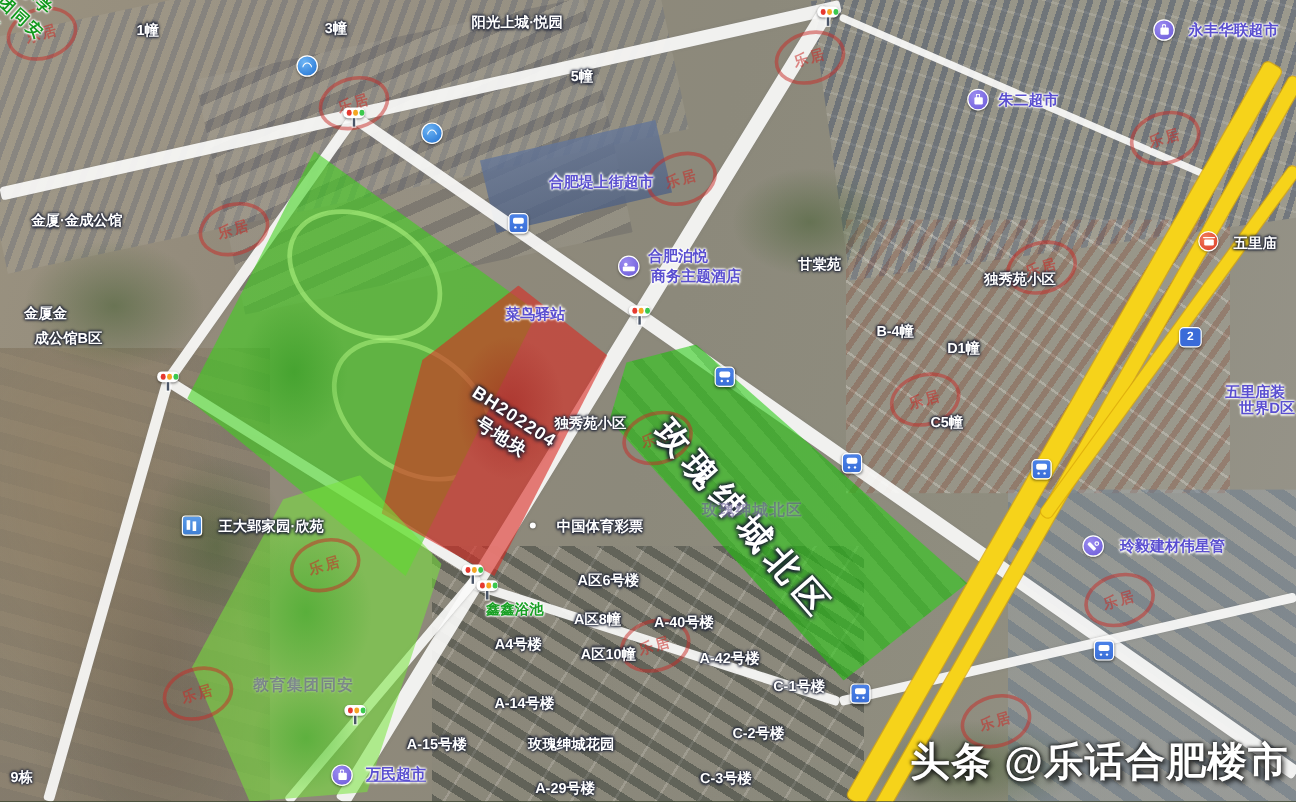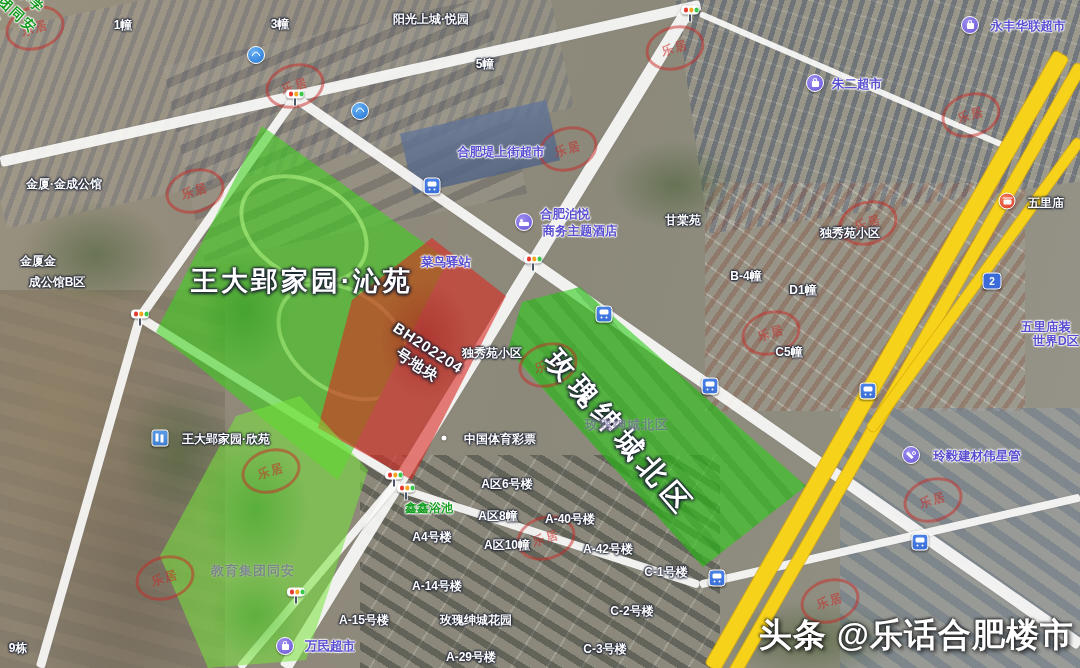--- a/index.html
+++ b/index.html
@@ -156,21 +156,20 @@
       <div class="stamp" style="left: 768px; top: 330px;">乐居</div>
       <div class="stamp" style="left: 545px; top: 362px;">乐居</div>
       <div class="stamp" style="left: 543px; top: 535px;">乐居</div>
       <div class="stamp" style="left: 930px; top: 497px;">乐居</div>
       <div class="stamp" style="left: 827px; top: 598px;">乐居</div>
       <div class="stamp" style="left: 268px; top: 468px;">乐居</div>
       <div class="stamp" style="left: 162px; top: 575px;">乐居</div>
     </div>
 
   <div class="layer">
-    <div class="big-label qinyuan-label">王大郢家园·沁苑</div>
     <div class="big-label plot-label">
       <div>BH202204</div>
       <div>号地块</div>
     </div>
     <div class="big-label meigui-label">玫瑰绅城北区</div>
     <div class="school-label">
       <div>屯溪路小学</div>
       <div>教育集团同安</div>
       <div>校区</div>
     </div>

